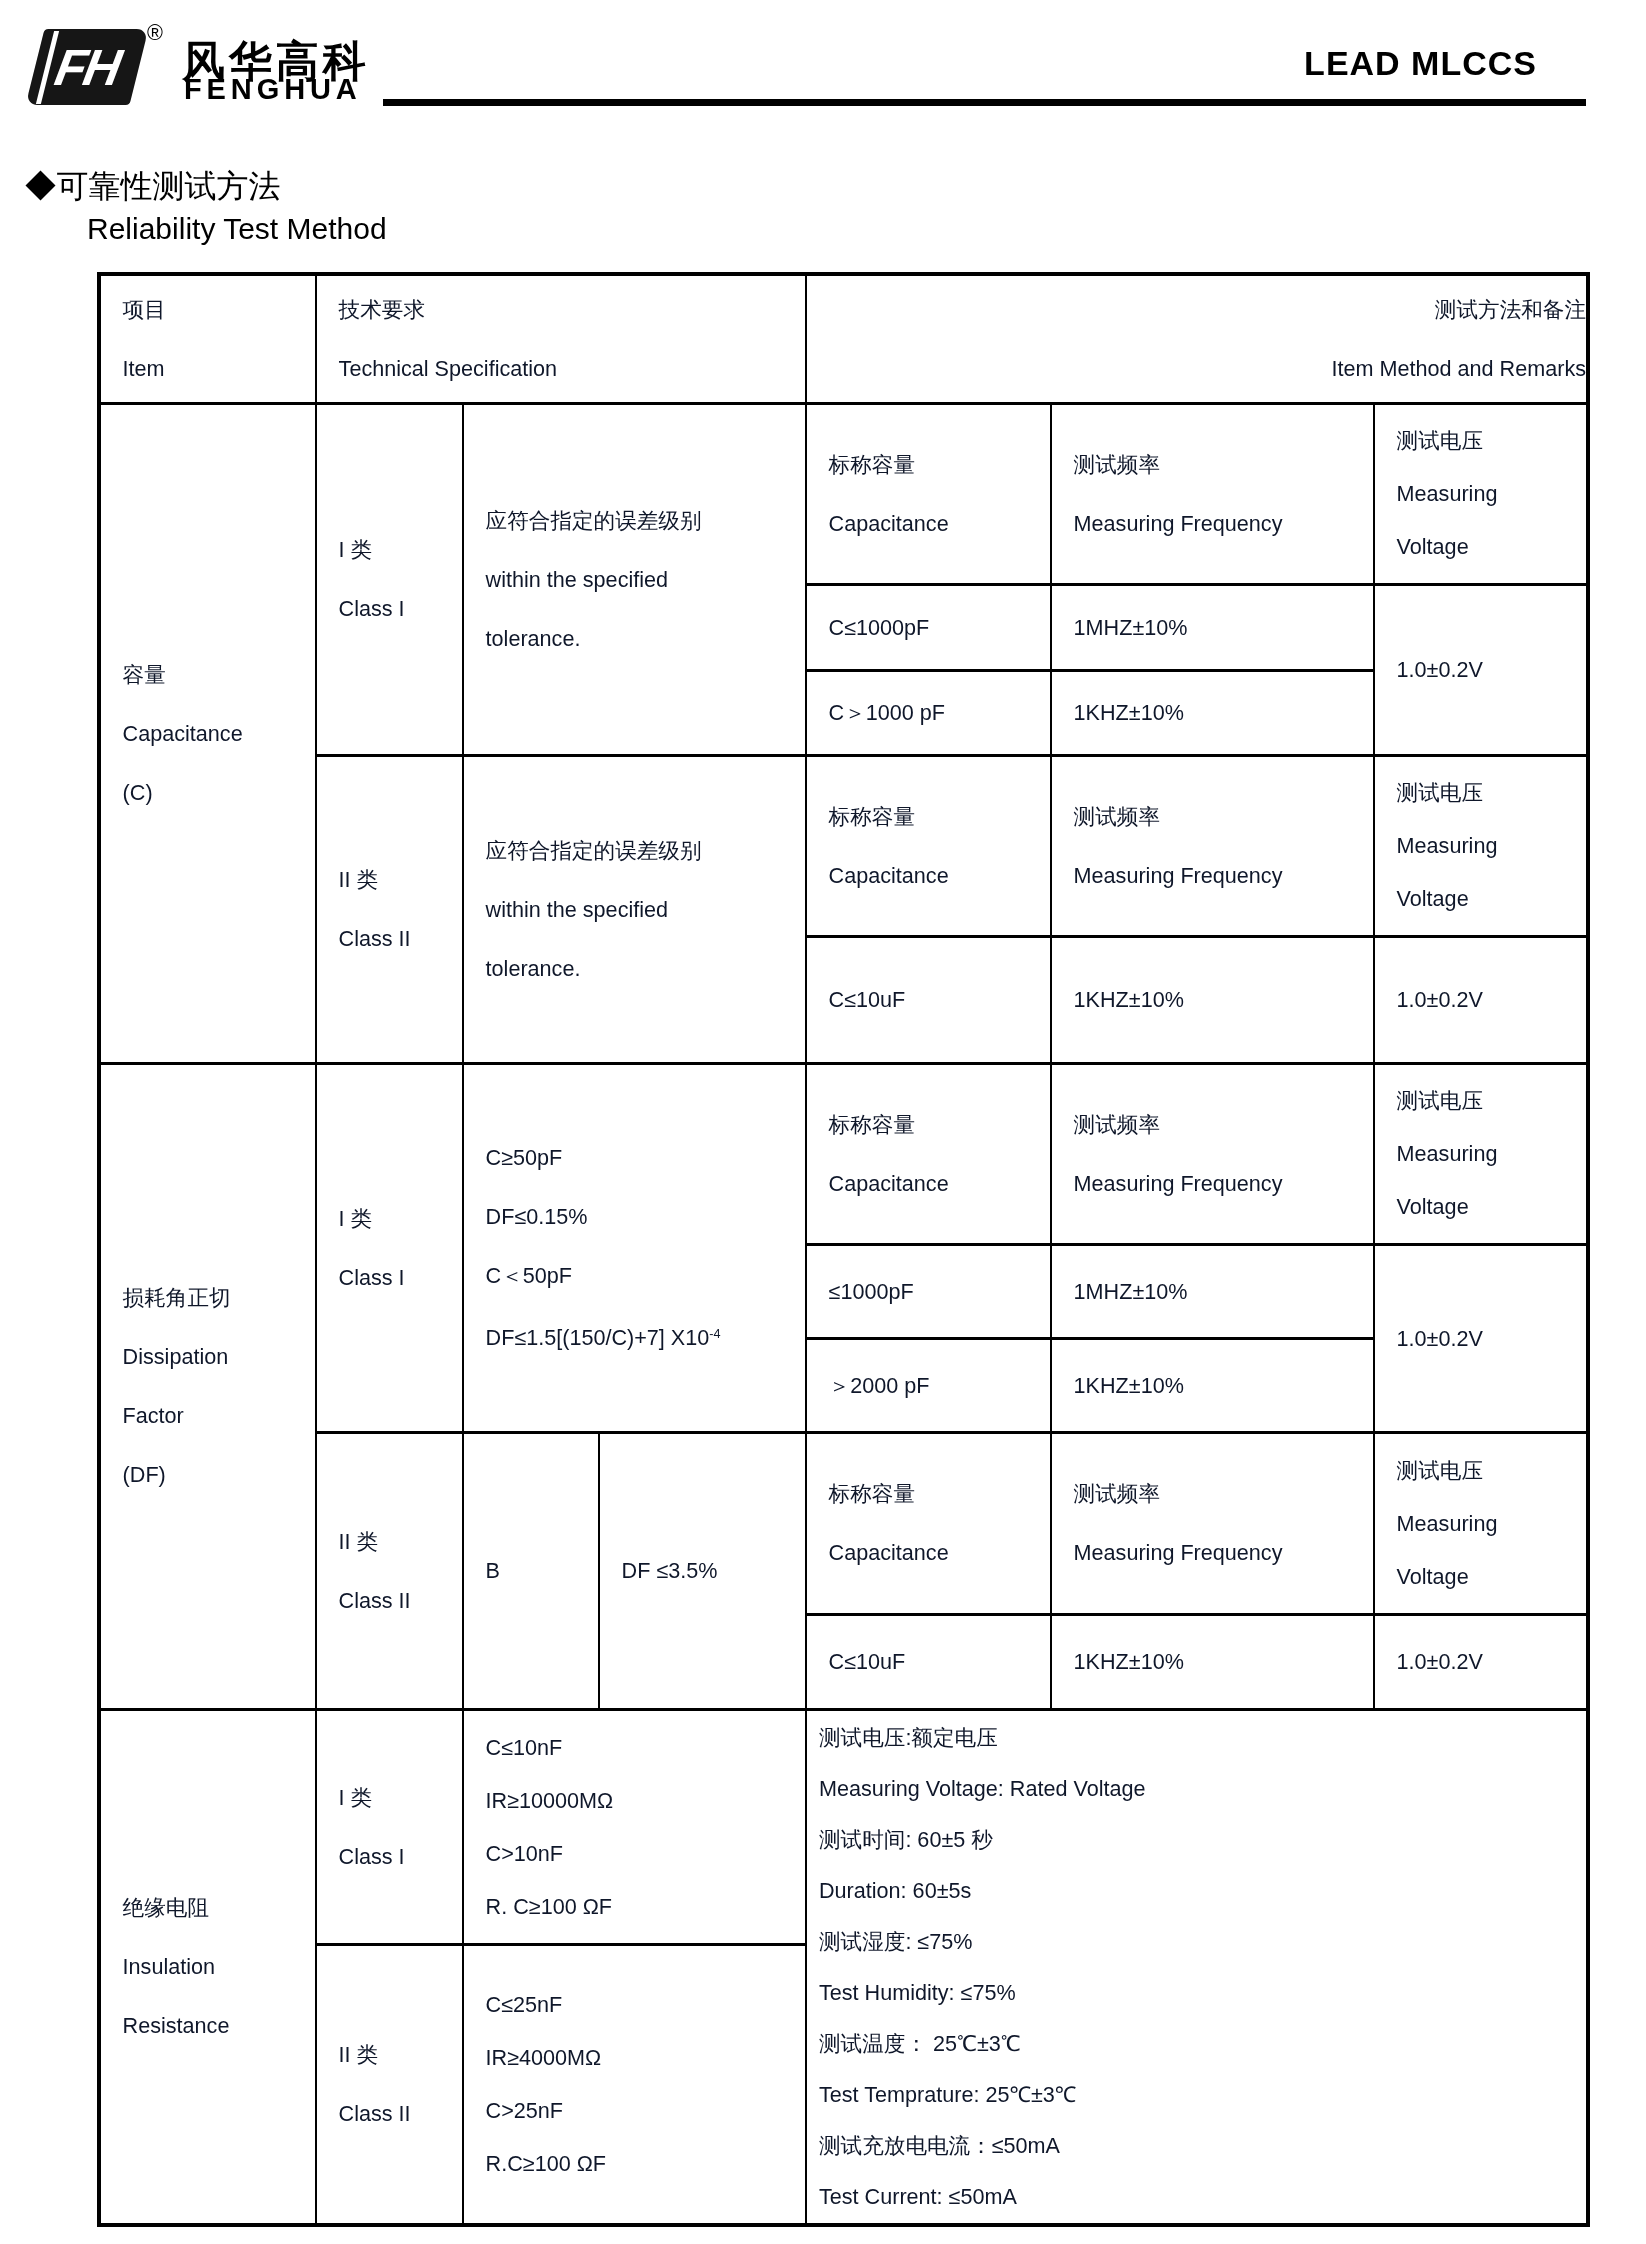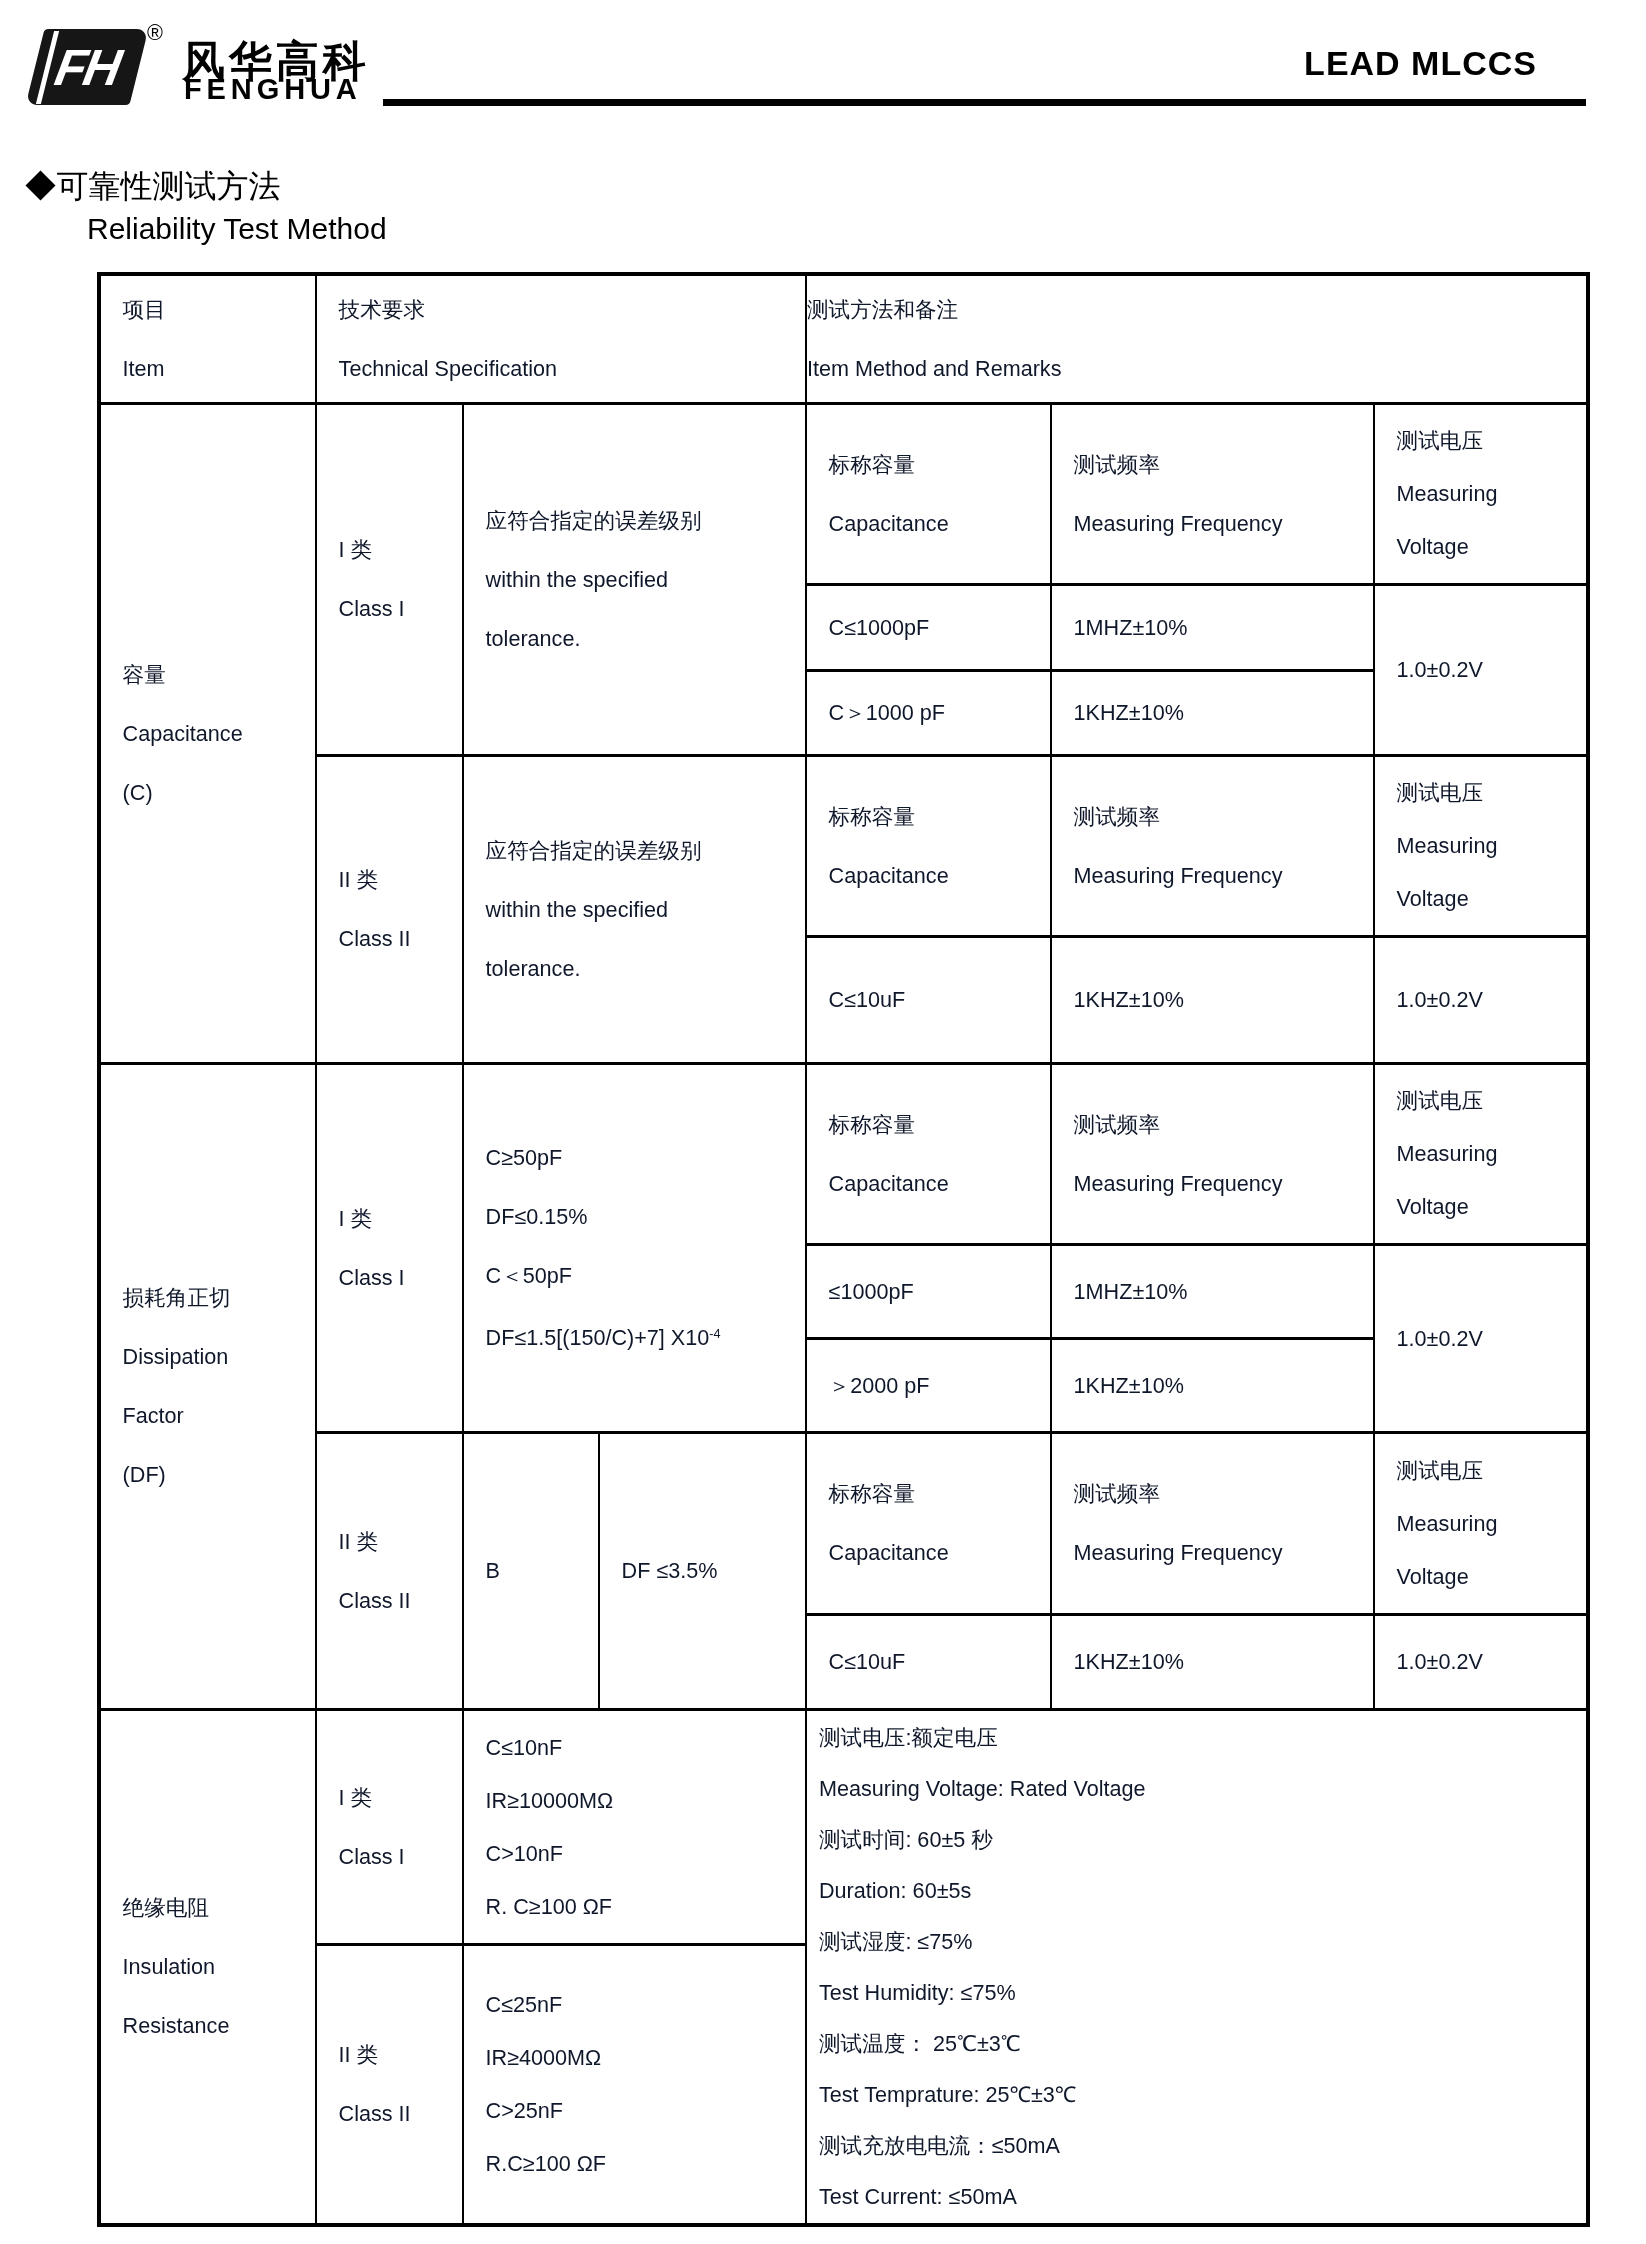--- a/index.html
+++ b/index.html
@@ -55,21 +55,21 @@
   }
   table.spec td {
     border:2.9px solid #000;
     border-top-width:3.9px; border-bottom-width:3.9px;
     padding:0; vertical-align:middle;
     font-size:21.6px; color:#0f172a;
   }
   .ln { line-height:59px; padding-left:21.6px; white-space:nowrap; }
   .ln-tight { line-height:53px; padding-left:21.6px; white-space:nowrap; }
   .ln-m { line-height:51px; padding-left:12px; white-space:nowrap; }
-  td.center .ln { padding-left:0; text-align:left; }
+  td.center .ln { padding-left:0; text-align:right; }
   td.lift { padding-bottom:127px; }
   sup.exp { font-size:12.7px; vertical-align:6.9px; }
 
   tr.r0  { height:129px; }
   tr.r1  { height:181px; }
   tr.r2  { height:86px; }
   tr.r3  { height:85px; }
   tr.r4  { height:181px; }
   tr.r5  { height:127px; }
   tr.r6  { height:181px; }

